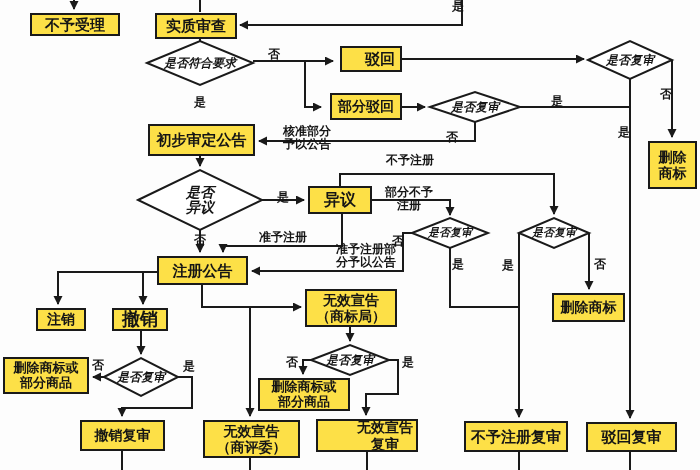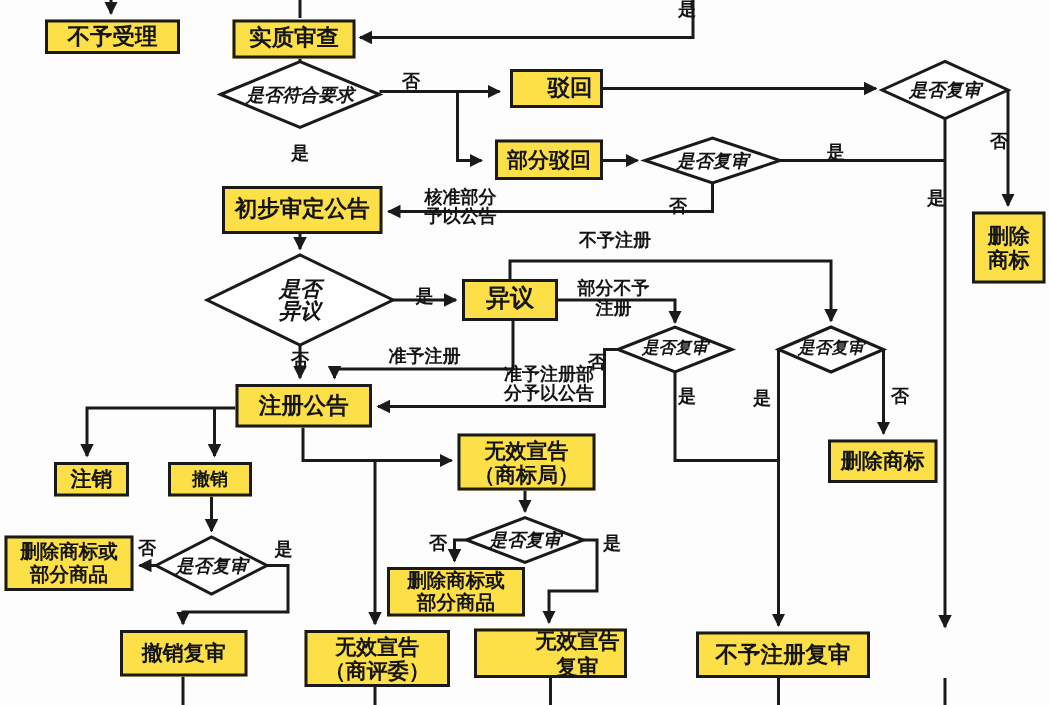--- a/index.html
+++ b/index.html
@@ -85,32 +85,33 @@
   </svg>
 
   <div class="box" style="left:30px;top:13px;width:90px;height:23px;font-size:15px;">不予受理</div>
   <div class="box" style="left:155px;top:13px;width:82px;height:26px;font-size:15px;">实质审查</div>
   <div class="box" style="left:340px;top:46px;width:62px;height:26px;font-size:15px;padding-left:18px;">驳回</div>
   <div class="box" style="left:330px;top:93px;width:72px;height:27px;font-size:14px;">部分驳回</div>
   <div class="box" style="left:148px;top:124px;width:107px;height:32px;font-size:15px;">初步审定公告</div>
   <div class="box" style="left:308px;top:186px;width:64px;height:28px;font-size:16px;">异议</div>
   <div class="box" style="left:157px;top:256px;width:91px;height:29px;font-size:15px;">注册公告</div>
   <div class="box" style="left:36px;top:308px;width:50px;height:23px;font-size:14px;">注销</div>
-  <div class="box" style="left:112px;top:308px;width:56px;height:23px;font-size:12px;">撤销</div>
+  <div class="box" style="left:112px;top:308px;width:56px;height:23px;font-size:18px;">撤销</div>
   <div class="box" style="left:3px;top:357px;width:86px;height:37px;font-size:13px;">删除商标或
 部分商品</div>
   <div class="box" style="left:80px;top:420px;width:85px;height:31px;font-size:14px;">撤销复审</div>
   <div class="box" style="left:305px;top:289px;width:92px;height:38px;font-size:14px;">无效宣告
 （商标局）</div>
   <div class="box" style="left:258px;top:378px;width:92px;height:33px;font-size:13px;">删除商标或
 部分商品</div>
   <div class="box" style="left:203px;top:420px;width:97px;height:38px;font-size:14px;">无效宣告
 （商评委）</div>
   <div class="box" style="left:316px;top:419px;width:102px;height:33px;font-size:14px;padding-left:36px;">无效宣告复审</div>
-  <div class="box" style="left:464px;top:421px;width:116px;height:31px;font-size:15px;">不予注册复审</div>
+  <div class="box" style="left:464px;top:421px;width:104px;height:31px;font-size:15px;">不予注册复审</div>
+  <div class="box" style="left:586px;top:422px;width:91px;height:30px;font-size:15px;">驳回复审</div>
   <div class="box" style="left:552px;top:293px;width:73px;height:29px;font-size:14px;">删除商标</div>
   <div class="box" style="left:648px;top:141px;width:49px;height:48px;font-size:14px;">删除
 商标</div>
 
   <div class="dtext" style="left:147px;top:41px;width:106px;height:44px;font-size:12px;">是否符合要求</div>
   <div class="dtext" style="left:588px;top:41px;width:84px;height:38px;font-size:12px;">是否复审</div>
   <div class="dtext" style="left:430px;top:92px;width:90px;height:30px;font-size:12px;">是否复审</div>
   <div class="dtext" style="left:138px;top:170px;width:124px;height:60px;font-size:14px;">是否
 异议</div>
   <div class="dtext" style="left:412px;top:218px;width:76px;height:30px;font-size:11px;">是否复审</div>

